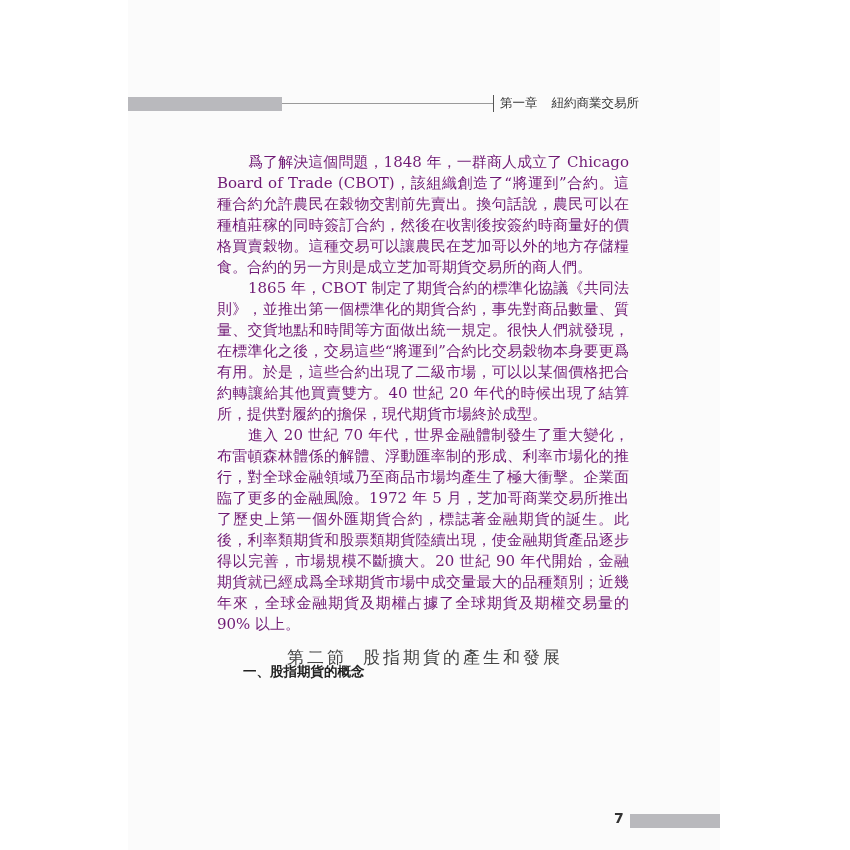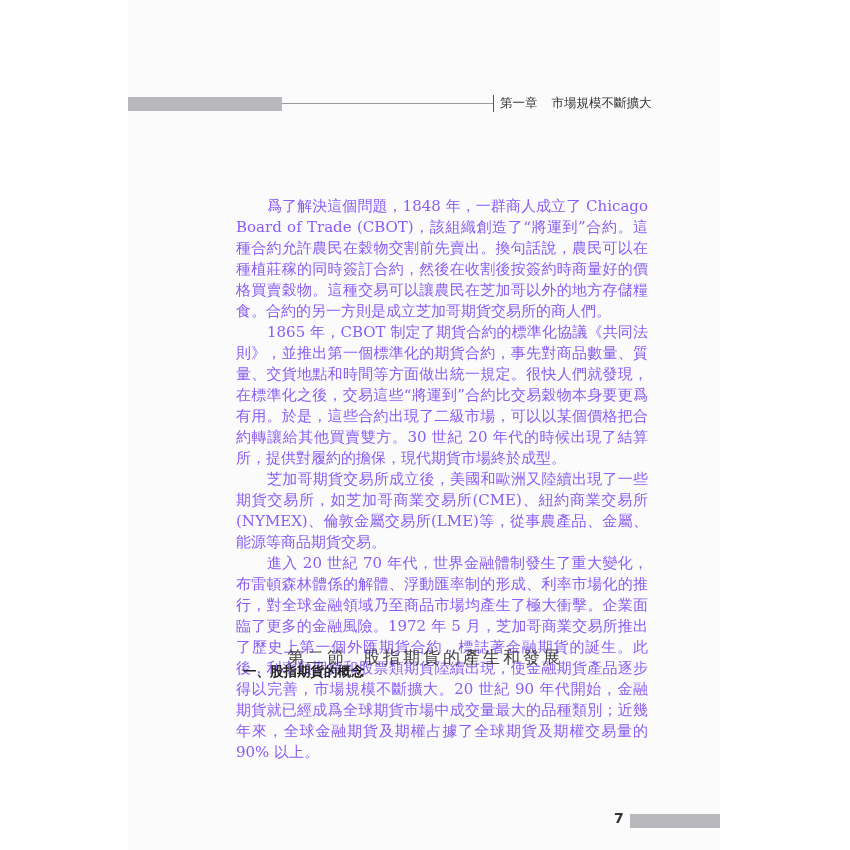--- a/index.html
+++ b/index.html
@@ -54,27 +54,26 @@
     font-family: "DejaVu Sans", "Liberation Sans", sans-serif;
     font-size: 12.5px;
     line-height: 18px;
     color: #333;
     white-space: nowrap;
   }
   .header-title .gap { display: inline-block; width: 14px; }
 
   .body-text {
     position: absolute;
-    left: 236px;
+    left: 217px;
     width: 412px;
     font-size: 15px;
     line-height: 21px;
-    color: #8b5cf6;
+    color: #701a75;
     text-align: justify;
-    margin-top: 44px;
   }
   .body-text p {
     margin: 0;
     text-indent: 31px;
   }
   .block1 { top: 152px; }
   .block2 { top: 689px; }
 
   .section-heading {
     position: absolute;
@@ -122,27 +121,26 @@
 </style>
 </head>
 <body>
 
 <div class="page"></div>
 
 <div class="header-bar"></div>
 <div class="header-line"></div>
 <div class="header-tick"></div>
 <div class="header-title">
-  <span>第一章</span><span class="gap"></span><span>市場規模不斷擴大</span>
+  <span>第一章</span><span class="gap"></span><span>紐約商業交易所</span>
 </div>
 
 <div class="body-text block1">
   <p>爲了解決這個問題，1848 年，一群商人成立了 Chicago Board of Trade (CBOT)，該組織創造了“將運到”合約。這種合約允許農民在穀物交割前先賣出。換句話說，農民可以在種植莊稼的同時簽訂合約，然後在收割後按簽約時商量好的價格買賣穀物。這種交易可以讓農民在芝加哥以外的地方存儲糧食。合約的另一方則是成立芝加哥期貨交易所的商人們。</p>
-  <p>1865 年，CBOT 制定了期貨合約的標準化協議《共同法則》，並推出第一個標準化的期貨合約，事先對商品數量、質量、交貨地點和時間等方面做出統一規定。很快人們就發現，在標準化之後，交易這些“將運到”合約比交易穀物本身要更爲有用。於是，這些合約出現了二級市場，可以以某個價格把合約轉讓給其他買賣雙方。30 世紀 20 年代的時候出現了結算所，提供對履約的擔保，現代期貨市場終於成型。</p>
-  <p>芝加哥期貨交易所成立後，美國和歐洲又陸續出現了一些期貨交易所，如芝加哥商業交易所(CME)、紐約商業交易所(NYMEX)、倫敦金屬交易所(LME)等，從事農產品、金屬、能源等商品期貨交易。</p>
+  <p>1865 年，CBOT 制定了期貨合約的標準化協議《共同法則》，並推出第一個標準化的期貨合約，事先對商品數量、質量、交貨地點和時間等方面做出統一規定。很快人們就發現，在標準化之後，交易這些“將運到”合約比交易穀物本身要更爲有用。於是，這些合約出現了二級市場，可以以某個價格把合約轉讓給其他買賣雙方。40 世紀 20 年代的時候出現了結算所，提供對履約的擔保，現代期貨市場終於成型。</p>
   <p>進入 20 世紀 70 年代，世界金融體制發生了重大變化，布雷頓森林體係的解體、浮動匯率制的形成、利率市場化的推行，對全球金融領域乃至商品市場均產生了極大衝擊。企業面臨了更多的金融風險。1972 年 5 月，芝加哥商業交易所推出了歷史上第一個外匯期貨合約，標誌著金融期貨的誕生。此後，利率類期貨和股票類期貨陸續出現，使金融期貨產品逐步得以完善，市場規模不斷擴大。20 世紀 90 年代開始，金融期貨就已經成爲全球期貨市場中成交量最大的品種類別；近幾年來，全球金融期貨及期權占據了全球期貨及期權交易量的 90% 以上。</p>
 </div>
 
 <div class="section-heading">
   <span>第二節</span><span class="gap"></span><span>股指期貨的產生和發展</span>
 </div>
 
 <div class="subheading">一、股指期貨的概念</div>
 
 <div class="body-text block2">

